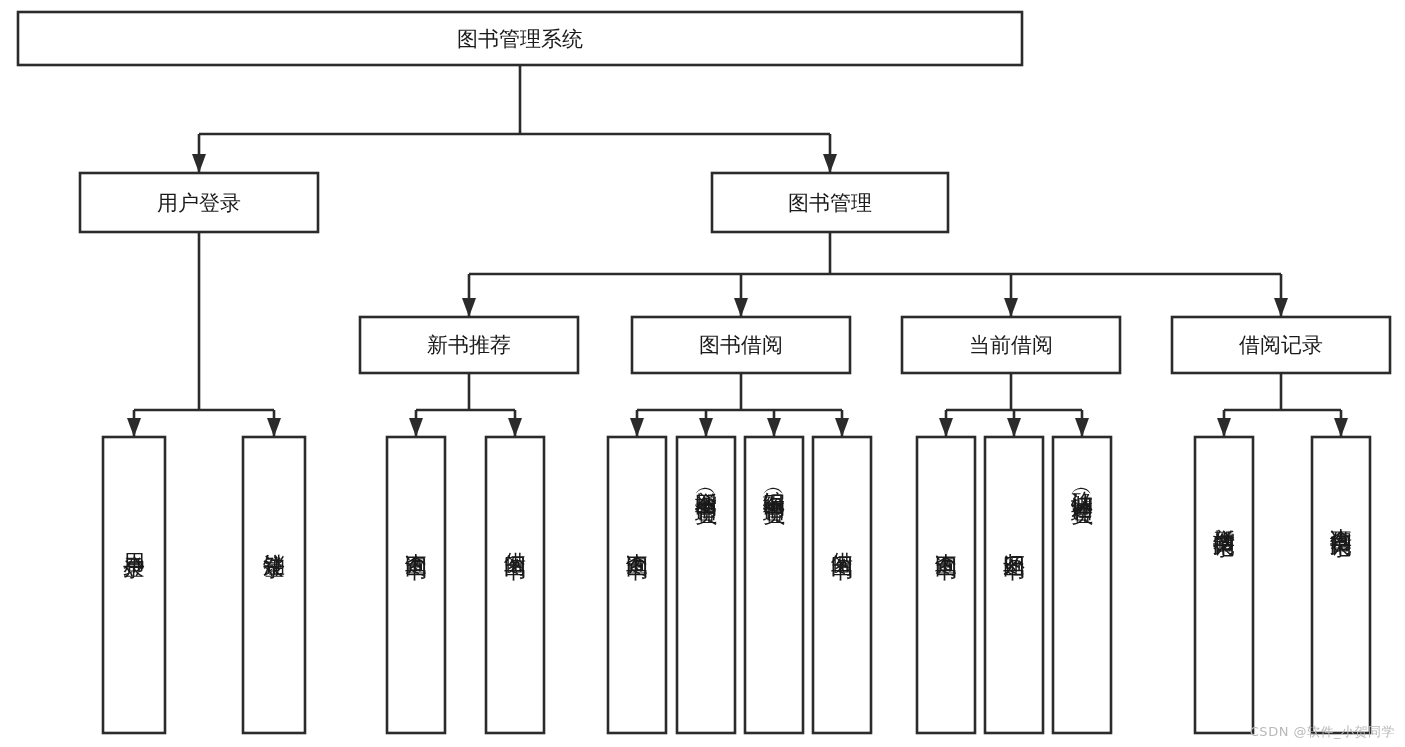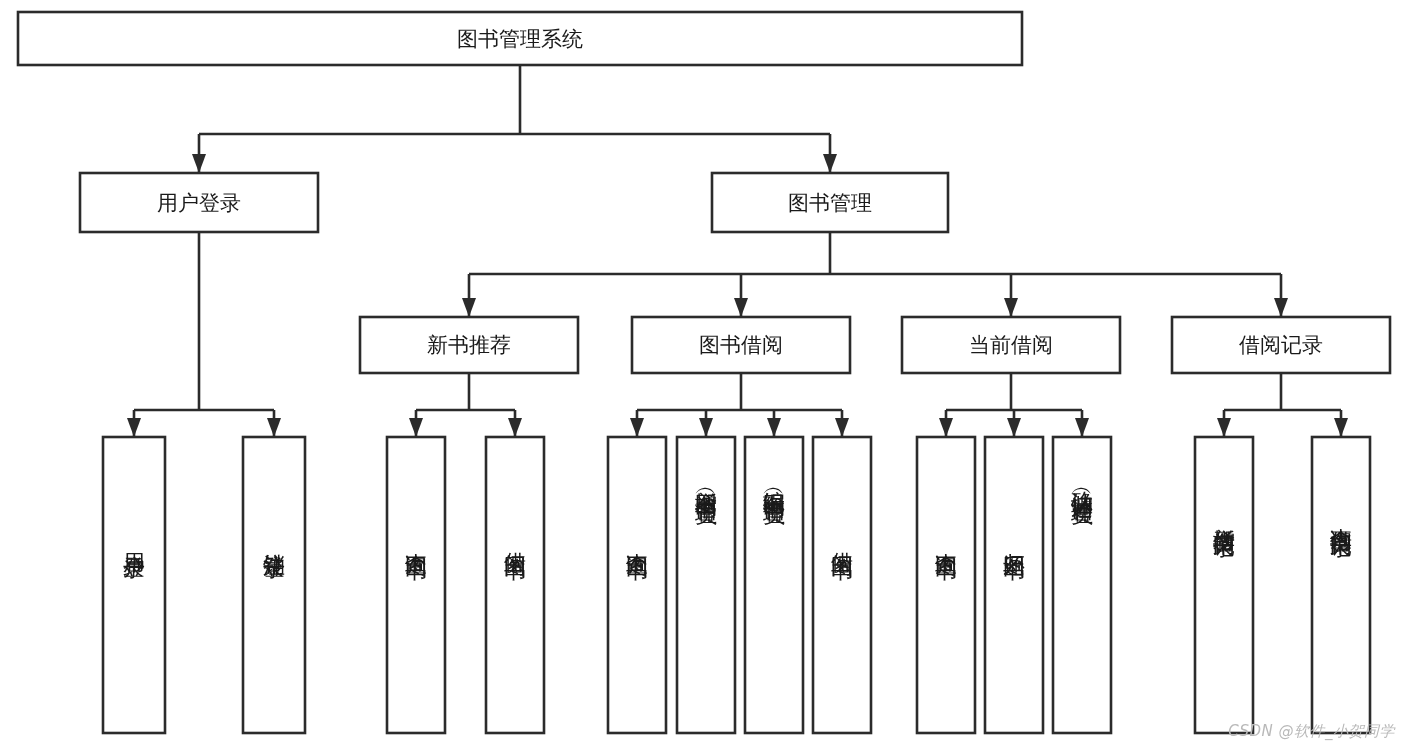--- a/index.html
+++ b/index.html
@@ -34,25 +34,24 @@
     line-height:1;
     color:#1a1a1a;
     letter-spacing:2px;
     white-space:nowrap;
     text-align:start;
   }
   .watermark{
     position:absolute;
     right:10px;bottom:6px;
     font-family:"DejaVu Sans","Liberation Sans",sans-serif;
-    font-size:15px;
+    font-size:13px;
     color:#b9b9b9;
     white-space:nowrap;
     letter-spacing:0.5px;
-    font-style:italic;
   }
 </style>
 </head>
 <body>
 
 <div id="diagram-root">
 
   <svg id="tree" viewBox="0 0 1405 747">
     <defs>
       <g id="ah"></g>

